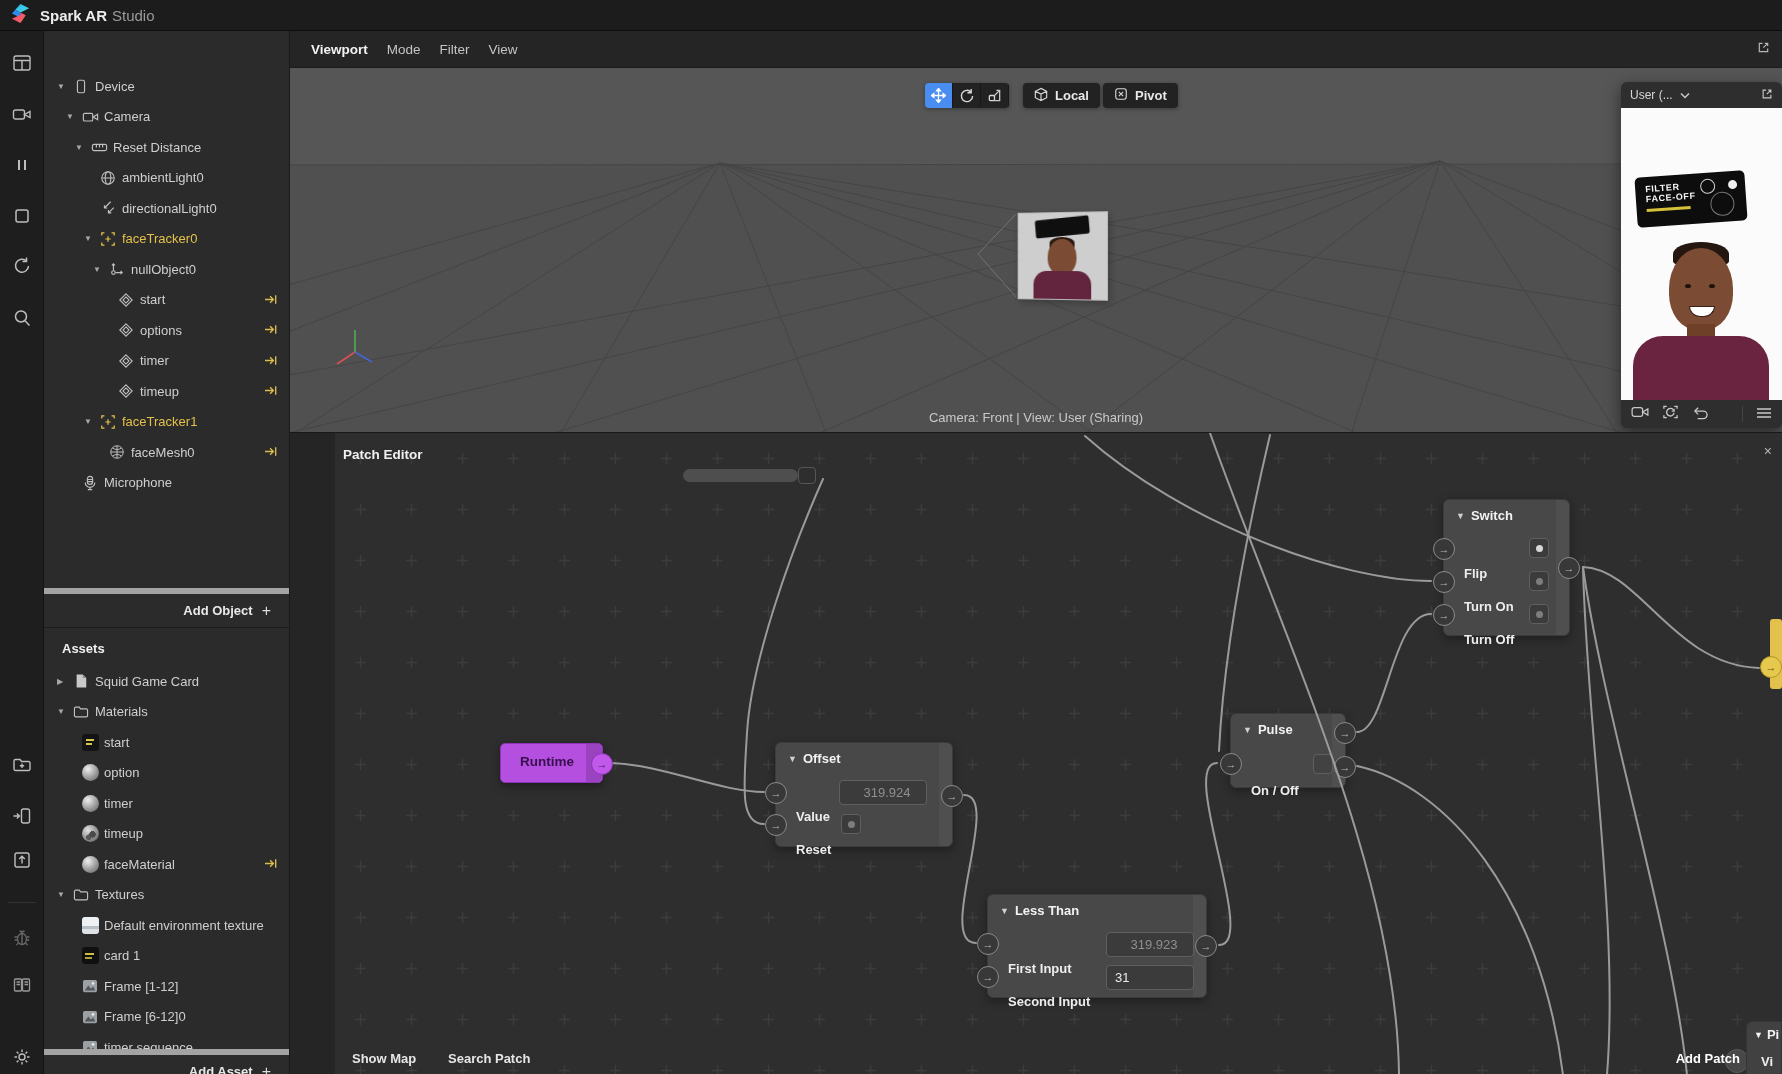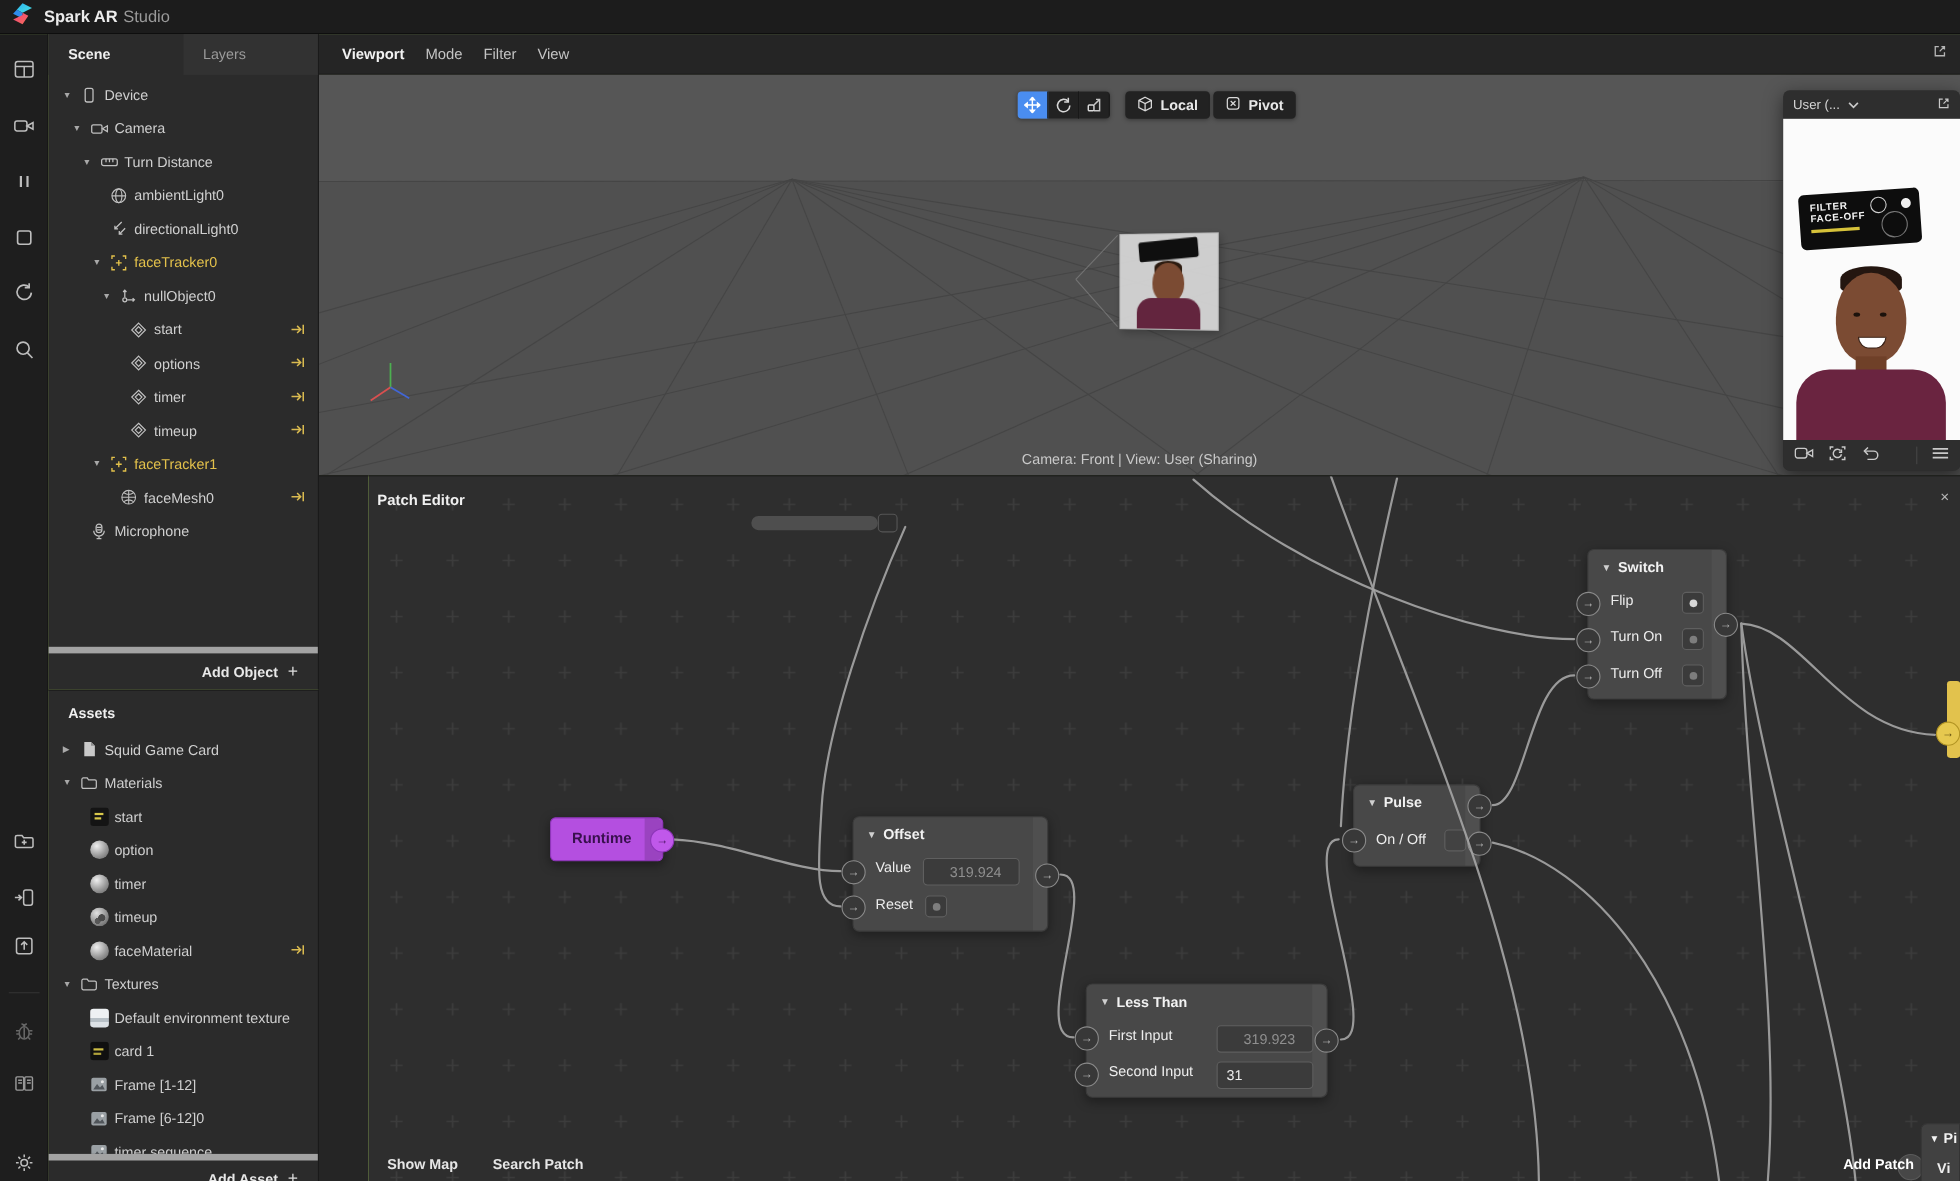--- a/index.html
+++ b/index.html
@@ -94,21 +94,21 @@
   #patch .pclose{position:absolute;right:10px;top:10px;font-size:14px;color:#b5b5b5;z-index:5;}
   .pscroll{position:absolute;left:348px;top:36px;width:115px;height:13px;border-radius:7px;background:#4e4e4e;z-index:2;}
   .pnotch{position:absolute;left:463px;top:34px;width:18px;height:17px;border:1.5px solid #565656;border-radius:4px;box-sizing:border-box;z-index:2;}
   .wires{position:absolute;left:0;top:0;z-index:1;}
   .wires-over{position:absolute;left:0;top:0;z-index:4;pointer-events:none;}
   .pnode{position:absolute;background:#484848;border:1px solid #3b3b3b;border-radius:6px;
          box-shadow:0 3px 10px rgba(0,0,0,.35);z-index:3;box-sizing:border-box;}
   .pnode-strip{position:absolute;right:0;top:0;bottom:0;width:13px;background:rgba(255,255,255,.045);border-radius:0 6px 6px 0;}
   .ptit{position:absolute;left:12px;top:8px;display:flex;align-items:center;gap:6px;font-size:13px;font-weight:bold;color:#f2f2f2;}
   .ptit .ncaret{font-size:9px;color:#cfcfcf;}
-  .prow{position:absolute;left:20px;display:flex;align-items:center;font-size:13px;font-weight:normal;color:#ededed;}
+  .prow{position:absolute;left:20px;display:flex;align-items:center;font-size:13px;font-weight:bold;color:#ededed;margin-top:28px;}
   .port{position:absolute;width:22px;height:22px;border-radius:50%;background:#383838;border:1.5px solid #8a8a8a;
         box-sizing:border-box;color:#b8b8b8;font-size:11px;display:flex;align-items:center;justify-content:center;z-index:4;}
   .port.purple{background:#c058ea;border-color:#8d35b8;color:#47135f;}
   .port.yellow{background:#e6c84f;border-color:#b39524;color:#5f4c10;}
   .pfield{height:25px;background:#3b3b3b;border:1px solid #5f5f5f;border-radius:4px;display:flex;align-items:center;
           padding-left:8px;font-size:13px;font-weight:normal;box-sizing:border-box;}
   .pfield.ghost{color:#8f8f8f;justify-content:center;}
   .pfield.lit{color:#ececec;}
   .dotbtn{width:20px;height:20px;background:#3b3b3b;border:1px solid #5f5f5f;border-radius:4px;display:flex;
           align-items:center;justify-content:center;box-sizing:border-box;}
@@ -225,28 +225,20 @@
       </div>
     <div class="ricon" style="top:1016px">
       <svg width="20" height="20" viewBox="0 0 20 20" stroke="#bdbdbd" fill="none" stroke-width="1.4">
           <circle cx="10" cy="10" r="3"></circle>
           <path d="M10 2.5 V5 M10 15 V17.5 M2.5 10 H5 M15 10 H17.5 M4.7 4.7 L6.5 6.5 M13.5 13.5 L15.3 15.3 M15.3 4.7 L13.5 6.5 M6.5 13.5 L4.7 15.3"></path>
         </svg>
       </div>
   </div>
 
   <div class="abs" id="scene">
-    <div class="tabbar">
-      <div class="tab active">
-          <span>Scene</span>
-        </div>
-      <div class="tab inactive">
-          <span>Layers</span>
-        </div>
-    </div>
     <div class="tree" style="top:40px">
       <div class="trow" style="--d:0">
         <span class="caret">▼</span>
         <span class="ticon">
             <svg width="16" height="17" viewBox="0 0 18 18" stroke="#c0c0c0" fill="none" stroke-width="1.3">
               <rect x="5" y="2" width="8" height="14" rx="2"></rect>
             </svg>
           </span>
         <span class="tlabel">Device</span>
         </div>
@@ -261,21 +253,21 @@
         <span class="tlabel">Camera</span>
         </div>
       <div class="trow" style="--d:2">
         <span class="caret">▼</span>
         <span class="ticon">
             <svg width="17" height="16" viewBox="0 0 18 18" stroke="#c0c0c0" fill="none" stroke-width="1.3">
               <rect x="1" y="6" width="16" height="7" rx="2"></rect>
               <path d="M5.5 6 V9.5 M9 6 V9.5 M12.5 6 V9.5"></path>
             </svg>
           </span>
-        <span class="tlabel">Turn Distance</span>
+        <span class="tlabel">Reset Distance</span>
         </div>
       <div class="trow" style="--d:3">
         <span class="caret"></span>
         <span class="ticon">
             <svg width="16" height="16" viewBox="0 0 18 18" stroke="#c0c0c0" fill="none" stroke-width="1.2">
               <circle cx="9" cy="9" r="7"></circle>
               <ellipse cx="9" cy="9" rx="3.2" ry="7"></ellipse>
               <path d="M2 9 H16"></path>
             </svg>
           </span>

